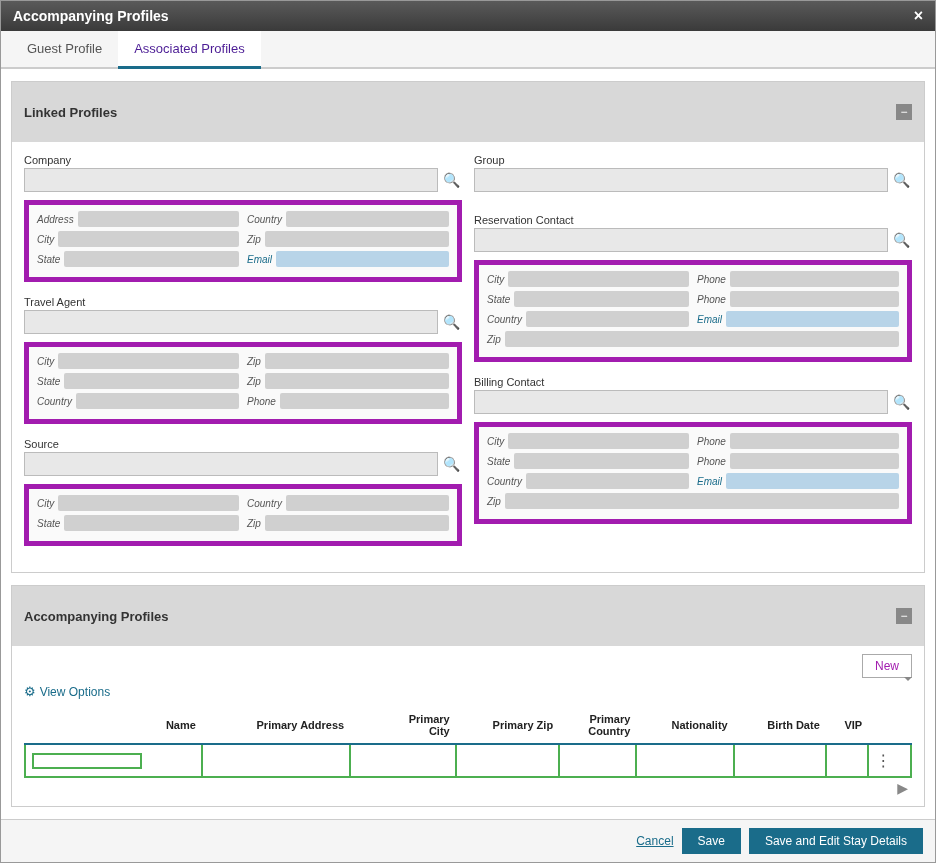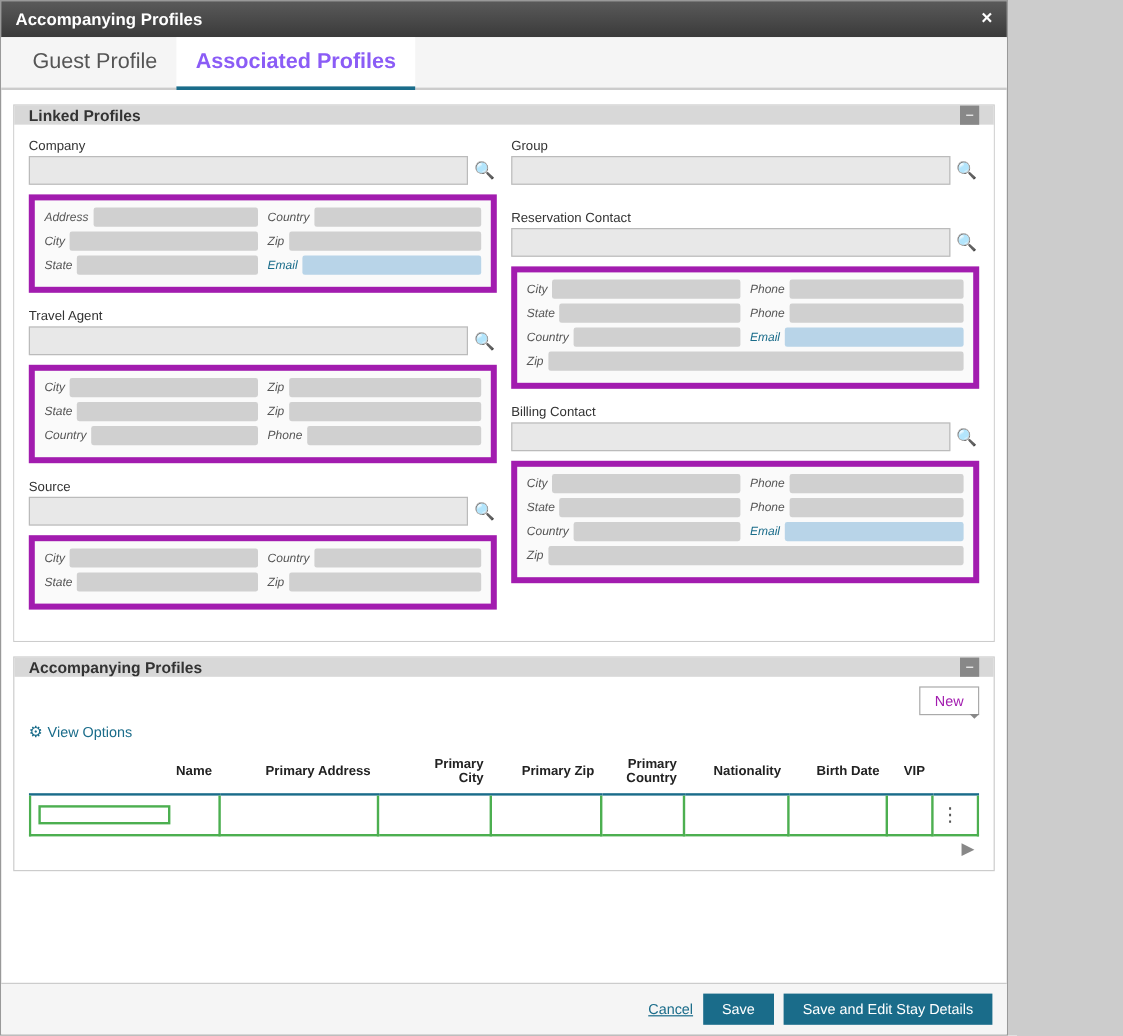--- a/index.html
+++ b/index.html
@@ -1,19 +1,19 @@
 <!DOCTYPE html>
 <html><head>
   <meta charset="utf-8">
   <style>
     * { box-sizing: border-box; margin: 0; padding: 0; }
     body { font-family: Arial, sans-serif; font-size: 12px; background: #ccc; }
 
     .dialog {
-      width: 840px;
+      width: 936px;
       min-height: 863px;
       background: #fff;
       border: 1px solid #999;
       display: flex;
       flex-direction: column;
       position: relative;
     }
 
     .dialog-header {
       background: linear-gradient(to bottom, #5a5a5a, #3a3a3a);
@@ -41,49 +41,49 @@
       display: flex;
       border-bottom: 2px solid #ccc;
       background: #f5f5f5;
       padding: 0 10px;
       flex-shrink: 0;
     }
 
     .tab {
       padding: 10px 16px;
       cursor: pointer;
-      font-size: 18px;
+      font-size: 13px;
       color: #555;
       border-bottom: 3px solid transparent;
       margin-bottom: -2px;
     }
 
     .tab.active {
-      color: #8b5cf6;
+      color: #4c1d95;
       border-bottom: 3px solid #1a6c8a;
-      font-weight: bold;
+      font-weight: normal;
       background: #fff;
     }
 
     
     .dialog-content {
       flex: 1;
       overflow-y: auto;
       padding: 0;
     }
 
     
     .section {
       margin: 12px 10px;
       border: 1px solid #ccc;
     }
 
     .section-header {
       background: #d8d8d8;
-      padding: 0 12px;
+      padding: 22px 12px;
       font-size: 13px;
       font-weight: bold;
       color: #333;
       display: flex;
       justify-content: space-between;
       align-items: center;
     }
 
     .section-body {
       padding: 12px;

